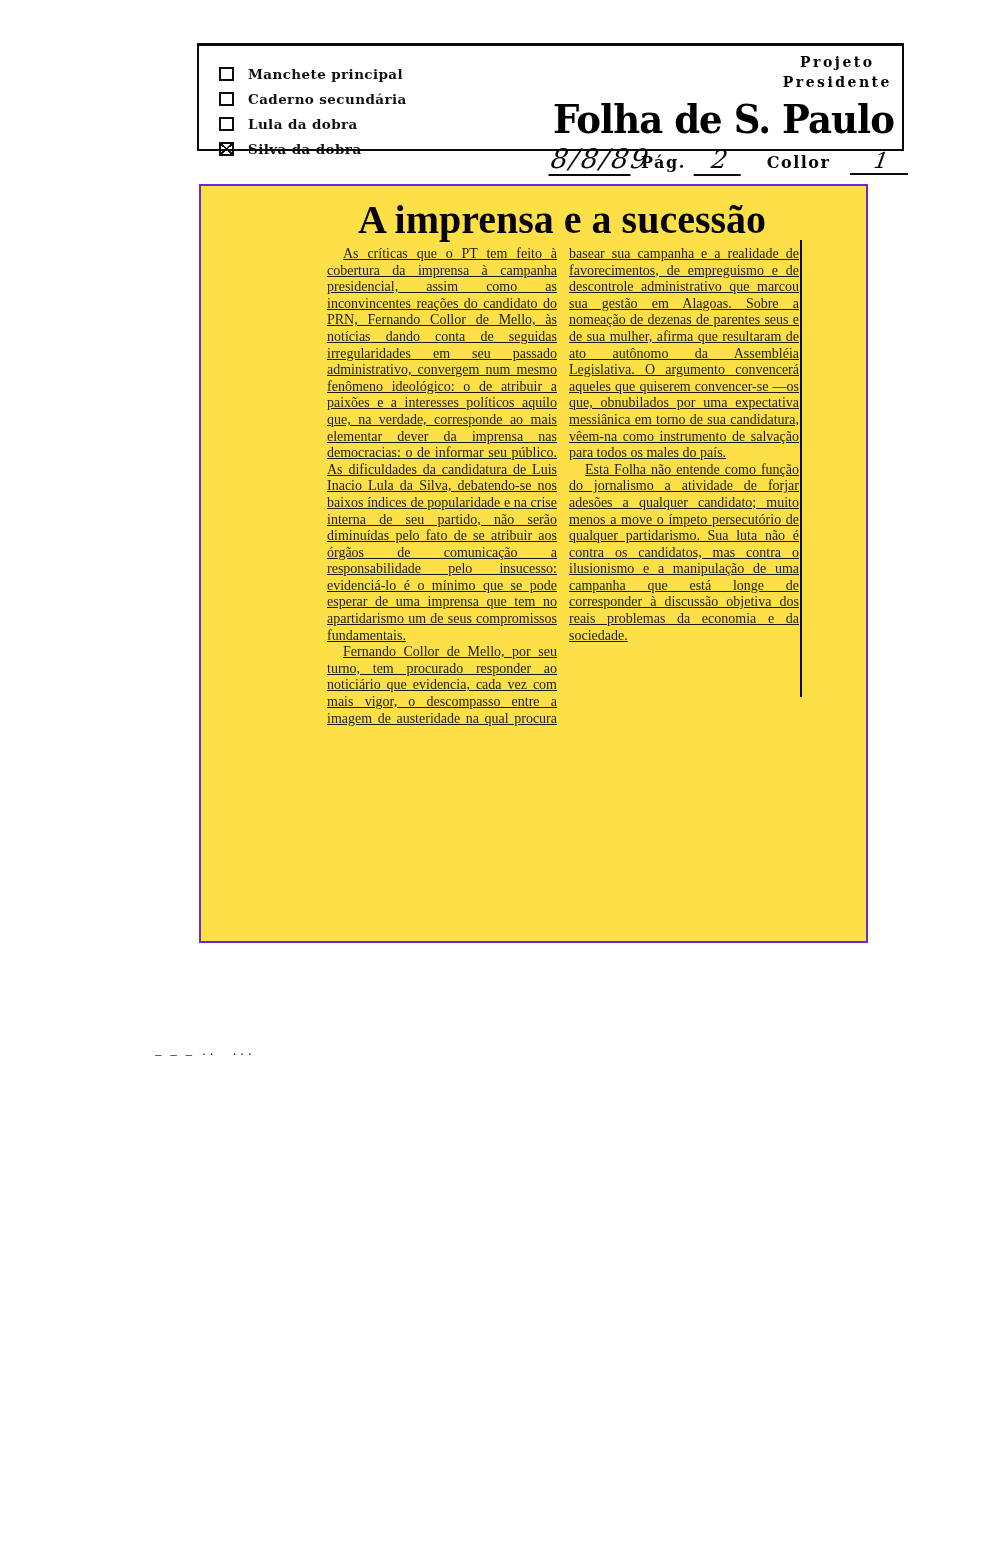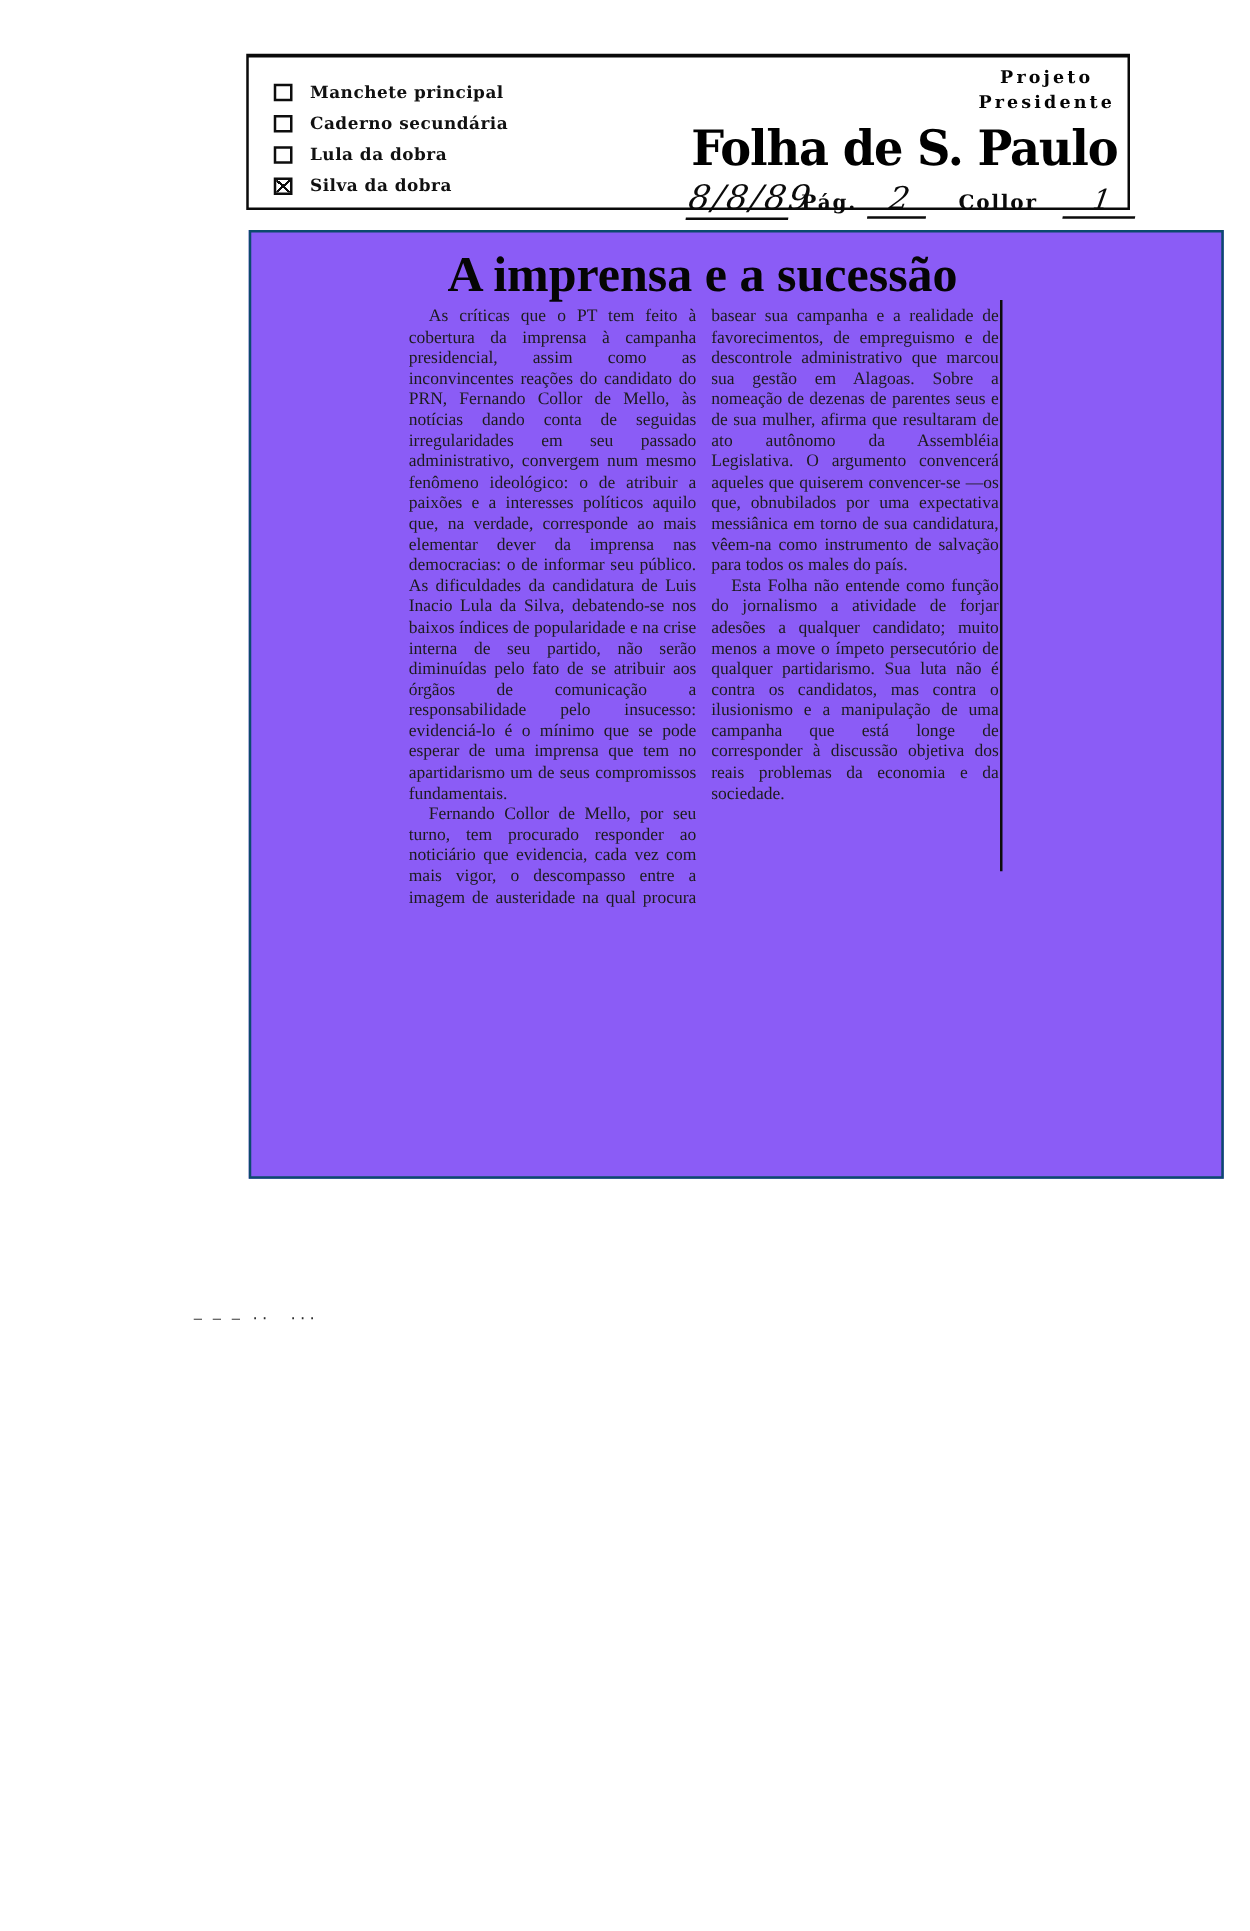--- a/index.html
+++ b/index.html
@@ -2,21 +2,21 @@
 <html><head>
 <meta charset="utf-8">
 <style>
   * { margin:0; padding:0; box-sizing:border-box; }
   html,body { width:1000px; height:1545px; background:#ffffff; position:relative;
               font-family:"Liberation Serif", serif; color:#161616; }
 
   .page { position:absolute; inset:0; background:#fff; }
 
   
-  .header-box { position:absolute; left:197px; top:43px; width:707px; height:125px;
+  .header-box { position:absolute; left:197px; top:43px; width:707px; height:108px;
                 border:2px solid #0a0a0a; border-top-width:3px; background:#fff; }
 
   .checklist { position:absolute; left:20px; top:20px; display:flex; flex-direction:column; gap:9px; }
   .check-row { display:flex; align-items:center; height:16px; }
   .checkbox  { width:15px; height:14px; border:2px solid #0d0d0d; display:inline-block;
                background:#fff; flex:0 0 auto; }
   .checkbox.checked {
     background:
       linear-gradient(to top right, transparent 44%, #0d0d0d 44%, #0d0d0d 56%, transparent 56%),
       linear-gradient(to bottom right, transparent 44%, #0d0d0d 44%, #0d0d0d 56%, transparent 56%);
@@ -38,31 +38,31 @@
   .u { border-bottom:2px solid #0b0b0b; text-align:center; }
   .date-val    { font-size:27px; width:82px; letter-spacing:2px; }
   .print-label { font-family:"DejaVu Serif", serif; font-weight:bold; font-size:16px;
                  letter-spacing:1.5px; color:#0a0a0a; }
   .page-lbl    { margin-left:8px; }
   .page-val    { font-size:25px; width:47px; margin-left:10px; }
   .section-lbl { margin-left:24px; }
   .section-val { font-size:22px; width:58px; margin-left:22px; }
 
   
-  .article-box { position:absolute; left:199px; top:184px; width:780px; height:759px;
-                 border:2px solid #0c4a6e; background:#8b5cf6; }
+  .article-box { position:absolute; left:199px; top:184px; width:669px; height:759px;
+                 border:2px solid #6d28d9; background:#fde047; }
 
   .title { position:absolute; left:122px; top:10px; width:478px; text-align:center;
            font-family:"Liberation Serif", serif; font-weight:bold; font-size:40px;
            letter-spacing:0px; color:#050505; white-space:nowrap; }
 
   .columns { position:absolute; left:126px; top:60px; width:472px; height:488px;
              column-count:2; column-gap:12px; column-fill:auto;
              font-size:14px; line-height:16.6px; text-align:justify; color:#1c1c1c;
-             overflow:hidden; }
+             overflow:hidden;text-decoration:underline; }
   .columns p { margin:0; text-indent:16px; }
 
   .col-rule { position:absolute; left:599px; top:54px; width:2px; height:457px; background:#0d0d0d; }
 
   
   .scan-marks { position:absolute; left:155px; top:1048px; font-family:"DejaVu Sans Mono", monospace;
                 font-size:11px; letter-spacing:1px; color:#2a2a2a; white-space:pre; }
 </style>
 </head>
 <body>

